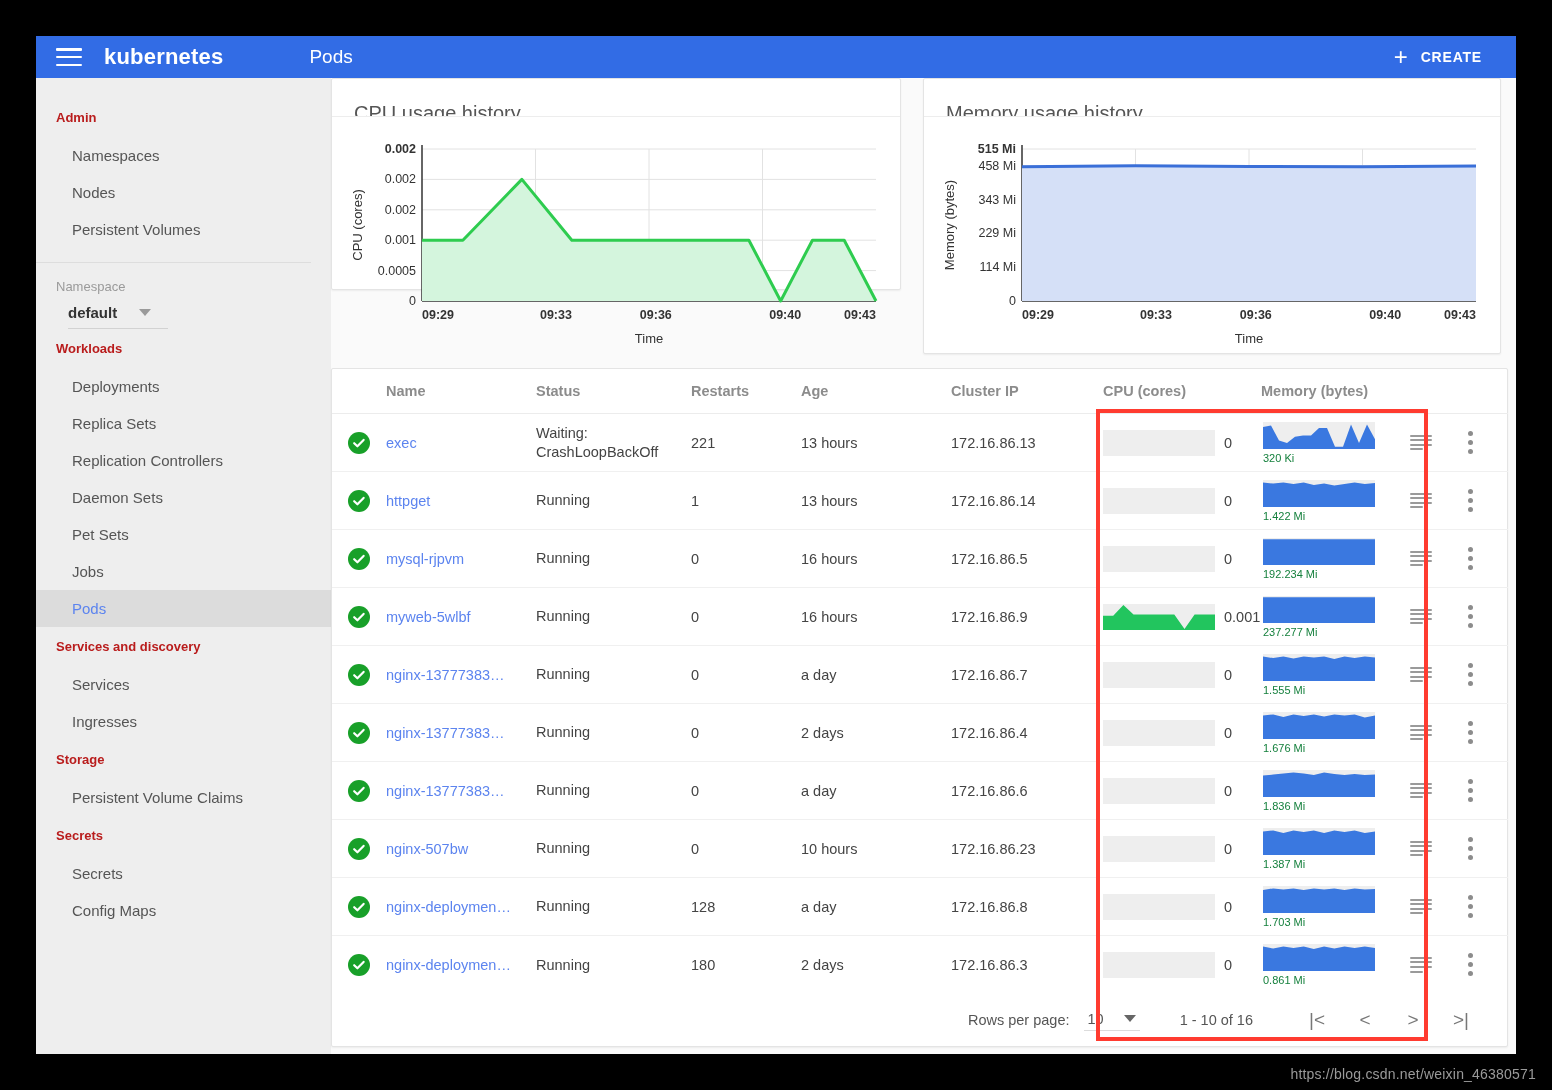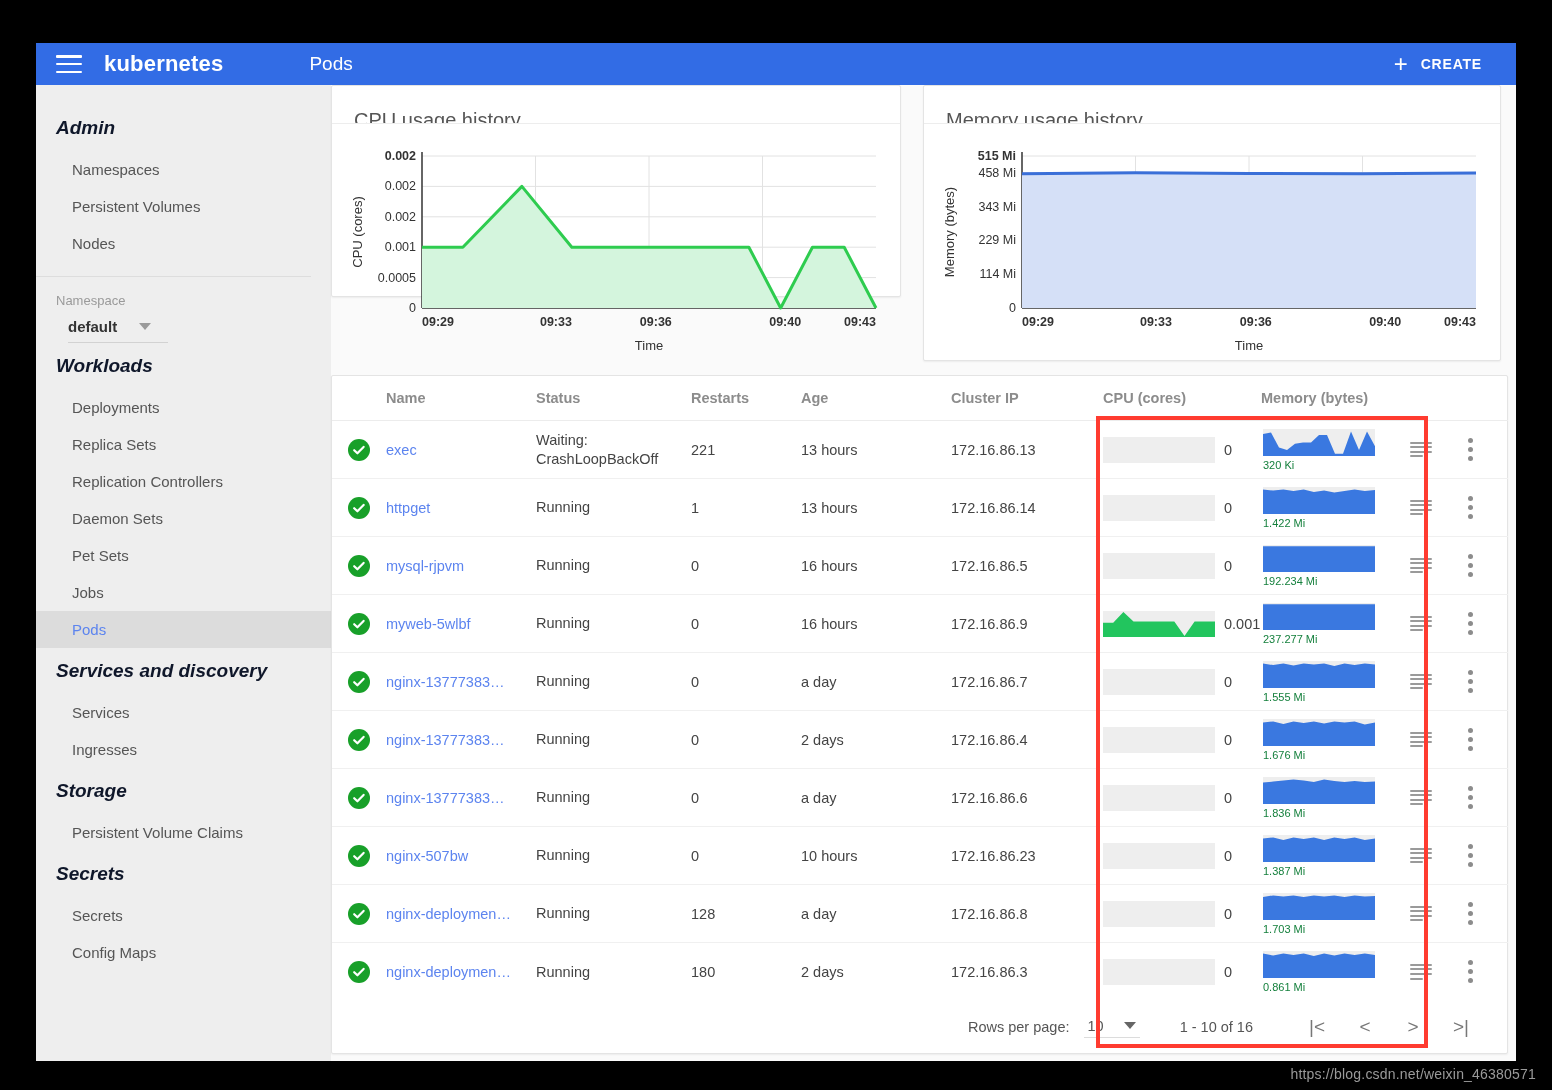--- a/index.html
+++ b/index.html
@@ -4,21 +4,21 @@
 <style>
   * { box-sizing: border-box; }
   html, body { margin:0; padding:0; }
   body {
     width:1552px; height:1090px;
     background:#000;
     font-family:"Liberation Sans", sans-serif;
     overflow:hidden;
   }
   #app {
-    position:absolute; left:36px; top:43px;
+    position:absolute; left:36px; top:36px;
     width:1480px; height:1018px;
     background:#fafafa;
     overflow:hidden;
   }
 
   
   .topbar {
     position:absolute; left:0; top:0; width:1480px; height:42px;
     background:#326ce5; display:flex; align-items:center;
     z-index:30;
@@ -30,21 +30,21 @@
   .page-title { color:#fff; font-size:19px; margin-left:86px; font-weight:500; }
   .create-btn { margin-left:auto; margin-right:34px; color:#fff; font-size:14px;
     font-weight:bold; letter-spacing:.8px; display:flex; align-items:center; cursor:pointer; }
   .create-plus { font-size:24px; font-weight:300; margin-right:12px; line-height:1; }
 
   
   .sidebar {
     position:absolute; left:0; top:42px; width:295px; height:976px;
     background:#eeeeee; padding-top:20px;
   }
-  .nav-head { font-size:19px; color:#0f172a; font-weight:bold; padding:12px 0 12px 20px;font-style:italic; }
+  .nav-head { font-size:13px; color:#b91c1c; font-weight:bold; padding:12px 0 12px 20px; }
   .nav-item { font-size:15px; color:#555; padding:10px 0 10px 36px; cursor:pointer; }
   .nav-item.active { background:#dcdcdc; color:#5c84ef; }
   .nav-sep { height:1px; background:#ddd; margin:14px 20px 0 0; }
   .ns-label { font-size:13px; color:#9a9a9a; padding:16px 0 4px 20px; }
   .ns-select { margin-left:32px; width:100px; border-bottom:1px solid #d2d2d2;
     padding:6px 0 7px 0; display:flex; align-items:center; cursor:pointer; }
   .ns-value { font-size:15px; color:#333; font-weight:bold; }
   .ns-caret { margin-left:22px; width:0; height:0; border-left:6px solid transparent;
     border-right:6px solid transparent; border-top:7px solid #9a9a9a; }
 
@@ -158,22 +158,22 @@
     <div class="page-title">Pods</div>
     <div class="create-btn">
       <span class="create-plus">+</span>
       <span>CREATE</span>
     </div>
   </div>
 
   <div class="sidebar" id="sidebar">
       <div class="nav-head">Admin</div>
       <div class="nav-item">Namespaces</div>
+      <div class="nav-item">Nodes</div>
       <div class="nav-item">Persistent Volumes</div>
-      <div class="nav-item">Nodes</div>
       <div class="nav-sep"></div>
       <div class="ns-label">Namespace</div>
       <div class="ns-select">
                  <span class="ns-value">default</span>
                  <span class="ns-caret"></span>
                </div>
       <div class="nav-head">Workloads</div>
       <div class="nav-item">Deployments</div>
       <div class="nav-item">Replica Sets</div>
       <div class="nav-item">Replication Controllers</div>

